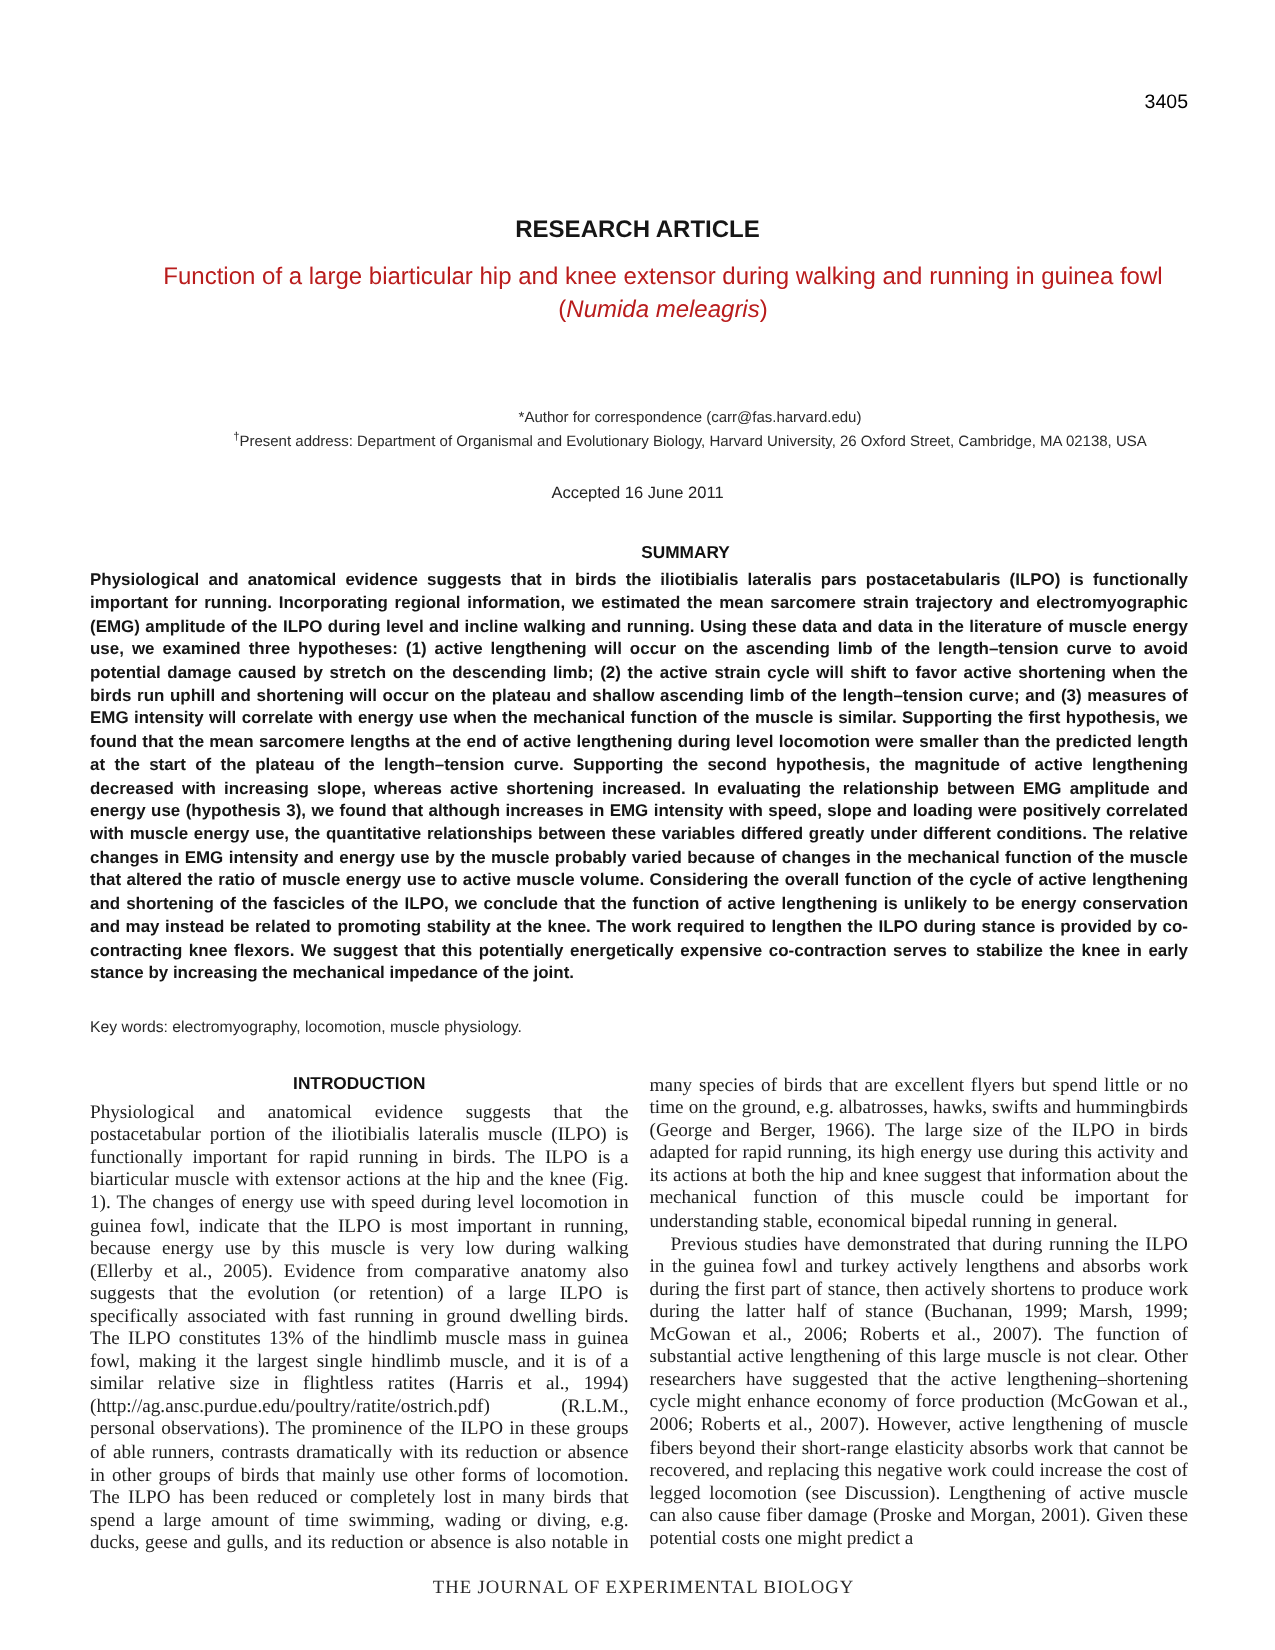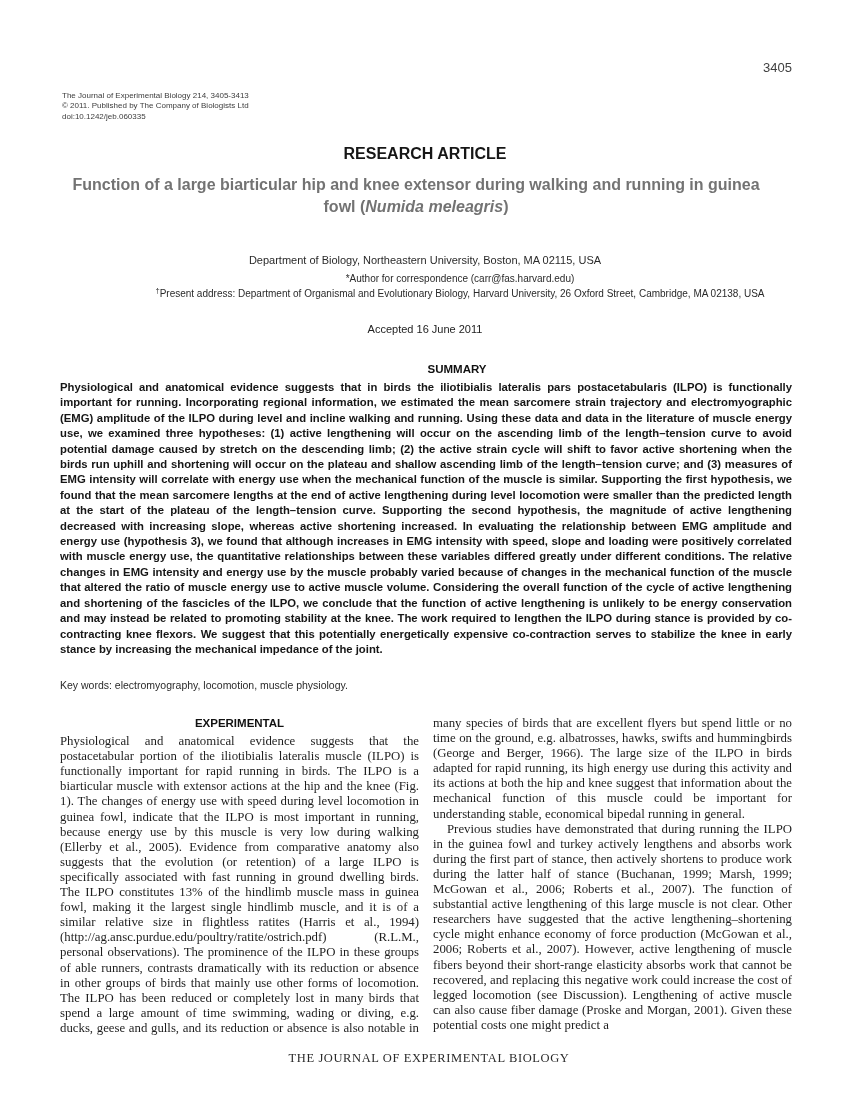--- a/index.html
+++ b/index.html
@@ -1,24 +1,24 @@
 <!DOCTYPE html>
 <html><head>
 <meta charset="utf-8">
 <style>
   html,body{margin:0;padding:0;background:#ffffff;}
   .page{
     position:relative;width:850px;height:1100px;background:#ffffff;overflow:hidden;
     font-family:"Liberation Sans",sans-serif;color:#1a1a1a;
   }
   .abs{position:absolute;}
-  .page-num{top:60px;right:58px;font-size:13px;color:#404040;}
+  .page-num{top:60px;right:58px;font-size:13px;color:#000000;}
   .journal-info{left:62px;top:91px;font-size:8px;line-height:10.4px;color:#3c3c3c;}
   .article-type{left:0;top:145px;width:850px;text-align:center;font-size:16px;font-weight:bold;color:#161616;margin:0;}
-  .title{left:66px;top:174px;width:700px;text-align:center;font-size:16px;line-height:22px;font-weight:bold;color:#737373;margin:0;}
+  .title{left:92px;top:174px;width:700px;text-align:center;font-size:16px;line-height:22px;font-weight:normal;color:#b91c1c;margin:0;}
   .title em{font-style:italic;}
   .authors{left:0;top:231px;width:850px;text-align:center;font-size:13.5px;color:#222;}
   .authors sup{font-size:9px;}
   .affiliation{left:0;top:254px;width:850px;text-align:center;font-size:11px;color:#2a2a2a;}
   .notes{left:0;top:273px;width:850px;text-align:center;font-size:10px;line-height:12.4px;color:#2a2a2a;padding-left:35px;}
   .notes sup{font-size:7.5px;}
   .accepted{left:0;top:323px;width:850px;text-align:center;font-size:11px;color:#222;}
   .summary-head{left:0;top:363px;width:850px;text-align:center;font-size:11.5px;font-weight:bold;color:#111;margin:0;padding-left:32px;}
   .summary-body{
     left:60px;top:380px;width:732px;font-size:11.3px;line-height:15.4px;
@@ -42,47 +42,41 @@
     font-family:"Liberation Serif",serif;font-size:12.5px;letter-spacing:0.6px;color:#2a2a2a;
   }
 </style>
 </head>
 <body>
 
 <div class="page">
 
   <div class="abs page-num">3405</div>
 
-  <div class="abs journal-info">
-    <div>The Journal of Experimental Biology 214, 3405-3413</div>
-    <div>© 2011. Published by The Company of Biologists Ltd</div>
-    <div>doi:10.1242/jeb.060335</div>
-  </div>
 
   <h1 class="abs article-type">RESEARCH ARTICLE</h1>
 
   <h2 class="abs title"><span>Function of a large biarticular hip and knee extensor during walking and running in guinea fowl (</span><em>Numida meleagris</em><span>)</span></h2>
 
 
-  <div class="abs affiliation">Department of Biology, Northeastern University, Boston, MA 02115, USA</div>
 
   <div class="abs notes">
     <div>*Author for correspondence (carr@fas.harvard.edu)</div>
     <div><sup>†</sup><span>Present address: Department of Organismal and Evolutionary Biology, Harvard University, 26 Oxford Street, Cambridge, MA 02138, USA</span></div>
   </div>
 
   <div class="abs accepted">Accepted 16 June 2011</div>
 
   <h3 class="abs summary-head">SUMMARY</h3>
 
   <div class="abs summary-body">Physiological and anatomical evidence suggests that in birds the iliotibialis lateralis pars postacetabularis (ILPO) is functionally important for running. Incorporating regional information, we estimated the mean sarcomere strain trajectory and electromyographic (EMG) amplitude of the ILPO during level and incline walking and running. Using these data and data in the literature of muscle energy use, we examined three hypotheses: (1) active lengthening will occur on the ascending limb of the length–tension curve to avoid potential damage caused by stretch on the descending limb; (2) the active strain cycle will shift to favor active shortening when the birds run uphill and shortening will occur on the plateau and shallow ascending limb of the length–tension curve; and (3) measures of EMG intensity will correlate with energy use when the mechanical function of the muscle is similar. Supporting the first hypothesis, we found that the mean sarcomere lengths at the end of active lengthening during level locomotion were smaller than the predicted length at the start of the plateau of the length–tension curve. Supporting the second hypothesis, the magnitude of active lengthening decreased with increasing slope, whereas active shortening increased. In evaluating the relationship between EMG amplitude and energy use (hypothesis 3), we found that although increases in EMG intensity with speed, slope and loading were positively correlated with muscle energy use, the quantitative relationships between these variables differed greatly under different conditions. The relative changes in EMG intensity and energy use by the muscle probably varied because of changes in the mechanical function of the muscle that altered the ratio of muscle energy use to active muscle volume. Considering the overall function of the cycle of active lengthening and shortening of the fascicles of the ILPO, we conclude that the function of active lengthening is unlikely to be energy conservation and may instead be related to promoting stability at the knee. The work required to lengthen the ILPO during stance is provided by co-contracting knee flexors. We suggest that this potentially energetically expensive co-contraction serves to stabilize the knee in early stance by increasing the mechanical impedance of the joint.</div>
 
   <div class="abs keywords">Key words: electromyography, locomotion, muscle physiology.</div>
 
   <div class="abs intro">
-    <h4 class="intro-head">EXPERIMENTAL</h4>
+    <h4 class="intro-head">INTRODUCTION</h4>
     <p>Physiological and anatomical evidence suggests that the postacetabular portion of the iliotibialis lateralis muscle (ILPO) is functionally important for rapid running in birds. The ILPO is a biarticular muscle with extensor actions at the hip and the knee (Fig. 1). The changes of energy use with speed during level locomotion in guinea fowl, indicate that the ILPO is most important in running, because energy use by this muscle is very low during walking (Ellerby et al., 2005). Evidence from comparative anatomy also suggests that the evolution (or retention) of a large ILPO is specifically associated with fast running in ground dwelling birds. The ILPO constitutes 13% of the hindlimb muscle mass in guinea fowl, making it the largest single hindlimb muscle, and it is of a similar relative size in flightless ratites (Harris et al., 1994) (http://ag.ansc.purdue.edu/poultry/ratite/ostrich.pdf) (R.L.M., personal observations). The prominence of the ILPO in these groups of able runners, contrasts dramatically with its reduction or absence in other groups of birds that mainly use other forms of locomotion. The ILPO has been reduced or completely lost in many birds that spend a large amount of time swimming, wading or diving, e.g. ducks, geese and gulls, and its reduction or absence is also notable in many species of birds that are excellent flyers but spend little or no time on the ground, e.g. albatrosses, hawks, swifts and hummingbirds (George and Berger, 1966). The large size of the ILPO in birds adapted for rapid running, its high energy use during this activity and its actions at both the hip and knee suggest that information about the mechanical function of this muscle could be important for understanding stable, economical bipedal running in general.</p>
     <p class="indent">Previous studies have demonstrated that during running the ILPO in the guinea fowl and turkey actively lengthens and absorbs work during the first part of stance, then actively shortens to produce work during the latter half of stance (Buchanan, 1999; Marsh, 1999; McGowan et al., 2006; Roberts et al., 2007). The function of substantial active lengthening of this large muscle is not clear. Other researchers have suggested that the active lengthening–shortening cycle might enhance economy of force production (McGowan et al., 2006; Roberts et al., 2007). However, active lengthening of muscle fibers beyond their short-range elasticity absorbs work that cannot be recovered, and replacing this negative work could increase the cost of legged locomotion (see Discussion). Lengthening of active muscle can also cause fiber damage (Proske and Morgan, 2001). Given these potential costs one might predict a</p>
   </div>
 
   <div class="abs footer">THE JOURNAL OF EXPERIMENTAL BIOLOGY</div>
 
 </div>
 
 </body></html>

